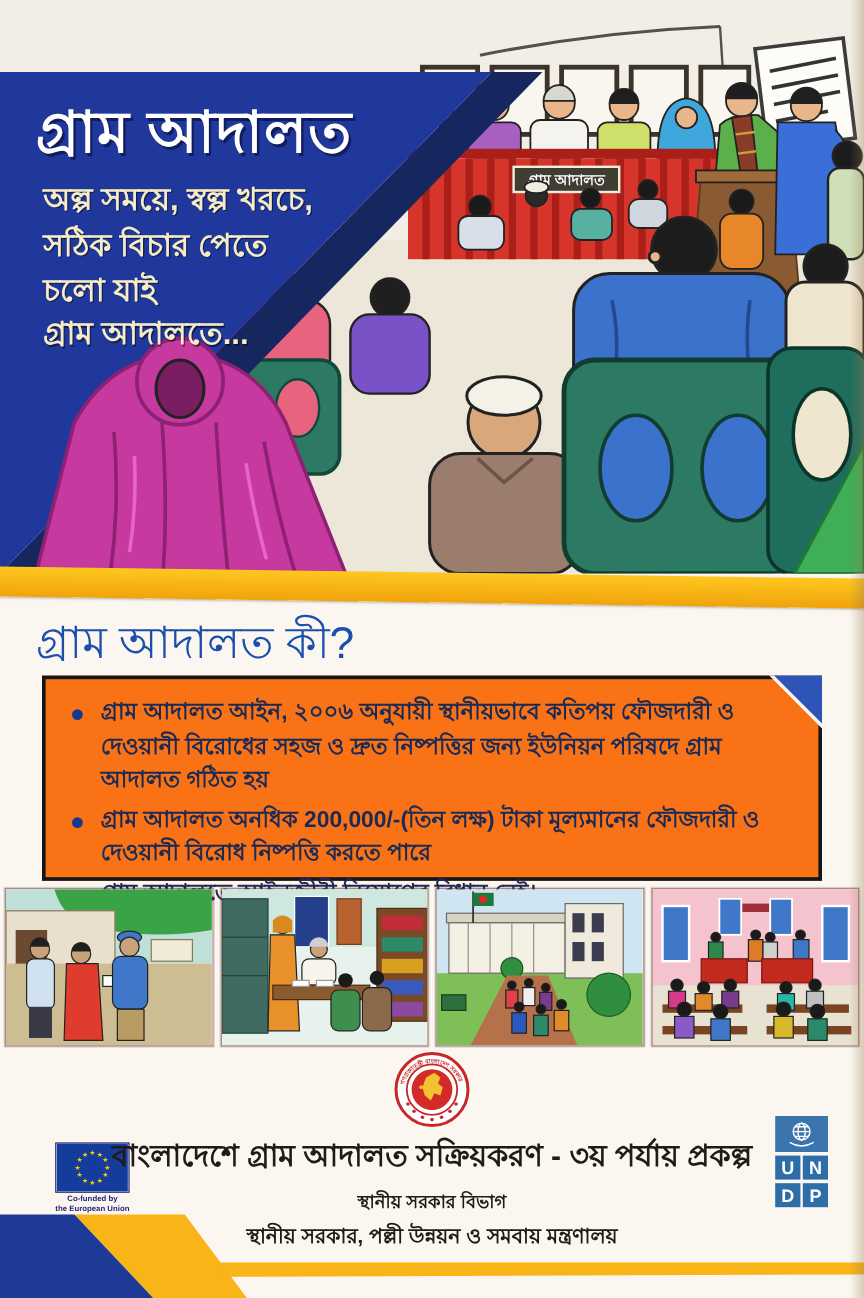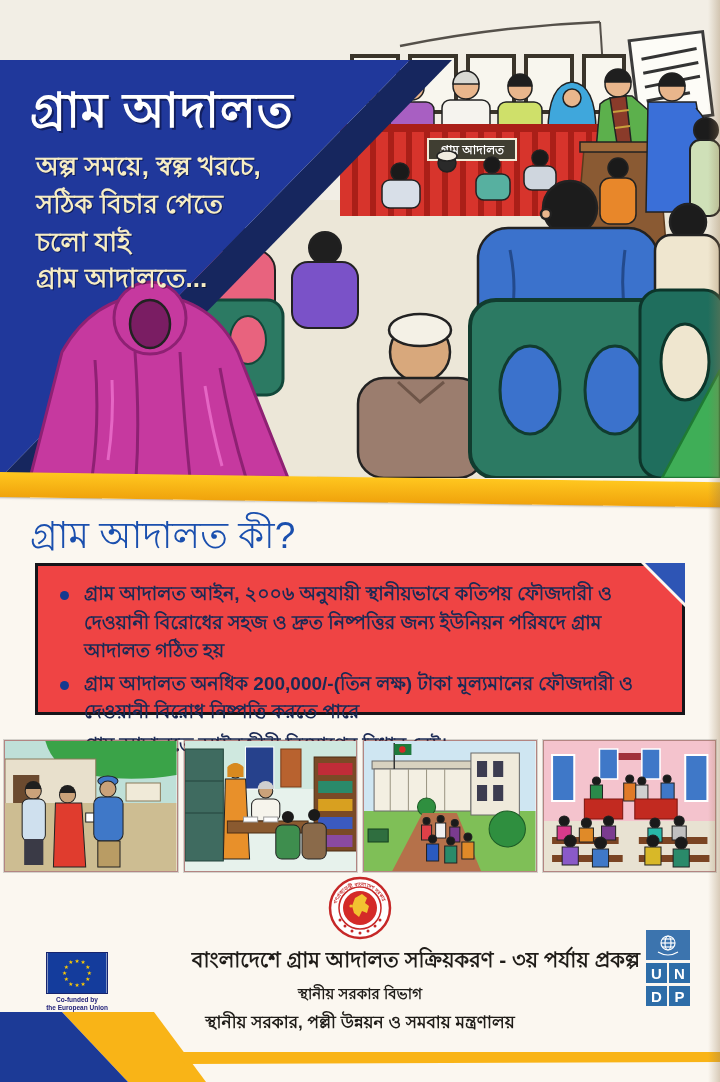--- a/index.html
+++ b/index.html
@@ -12,37 +12,37 @@
     letter-spacing:1px;text-shadow:2px 2px 0 rgba(0,0,20,.45);white-space:nowrap;}
   .banner-line{left:36px;font-size:26px;font-weight:700;color:#f6edc4;
     text-shadow:1px 1px 0 rgba(0,0,20,.5);white-space:nowrap;}
   .bl0{top:146px;} .bl1{top:184px;} .bl2{top:222px;} .bl3{top:258px;}
   
   .yellow-band{left:-6px;top:472px;width:736px;height:25px;
     background:linear-gradient(#ffc71f,#f0a30c);transform:rotate(0.8deg);transform-origin:left center;
     box-shadow:0 1px 2px rgba(0,0,0,.25);}
   
   .info-heading{left:30px;top:506px;font-size:37px;font-weight:400;color:#1a4fae;white-space:nowrap;}
-  .info-box{left:35px;top:563px;width:650px;height:152px;background:#ef4444;
+  .info-box{left:35px;top:563px;width:650px;height:171px;background:#f97316;
     border:3px solid #15151a;}
   .fold{position:absolute;top:-3px;right:-3px;width:0;height:0;
     border-left:40px solid transparent;border-top:40px solid #2e55b5;}
   .fold-gap{position:absolute;top:-3px;right:-3px;width:0;height:0;
     border-left:44px solid transparent;border-top:44px solid #fbf7f0;}
   .bullets{margin:0;padding:14px 18px 0 22px;list-style:none;}
   .bullets li{display:flex;gap:15px;margin-bottom:4px;}
   .dot{flex:0 0 9px;width:9px;height:9px;border-radius:50%;background:#14398f;margin-top:11px;}
   .btxt{font-size:19px;line-height:1.5;color:#1b2a55;font-weight:600;}
   
   .strip{left:0;top:740px;width:720px;height:132px;display:flex;gap:6px;padding:0 4px;}
   .strip .ph{flex:1;border:1px solid rgba(120,40,40,.55);box-shadow:0 0 0 1px rgba(0,0,0,.15);}
   .strip svg{display:block;width:100%;height:100%;}
   
   .footer-text{left:80px;right:80px;top:944px;text-align:center;color:#1f1c18;}
-  .ft1{font-size:21px;font-weight:800;margin-bottom:3px;text-align:right;}
+  .ft1{font-size:25px;font-weight:800;margin-bottom:3px;}
   .ft2{font-size:15px;font-weight:700;margin-bottom:2px;}
   .ft3{font-size:17px;font-weight:700;}
   .eu{left:44px;top:952px;width:66px;text-align:center;}
   .eu-cap{font-size:6.5px;line-height:1.25;color:#23237a;font-weight:700;margin-top:2px;}
   .edge-shade{right:0;top:0;width:12px;height:100%;
     background:linear-gradient(to left,rgba(150,120,80,.35),rgba(150,120,80,0));}
 </style>
 </head>
 <body>
 

